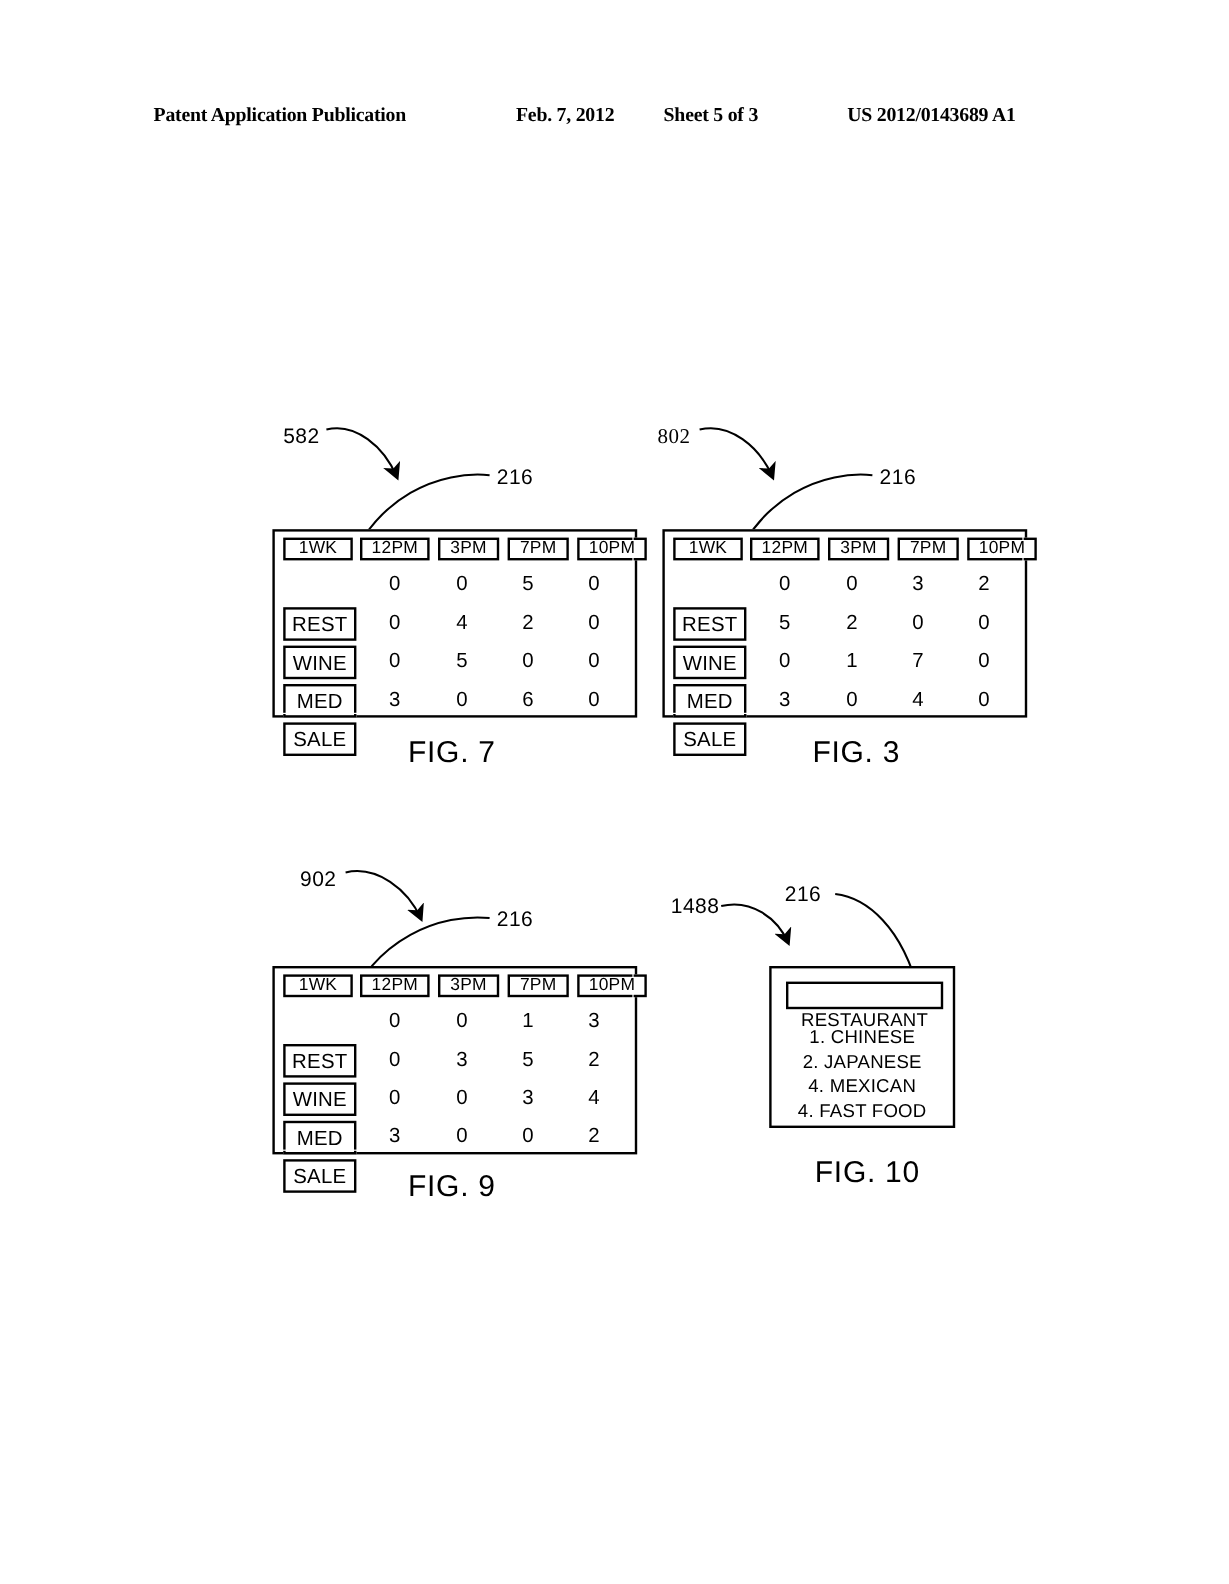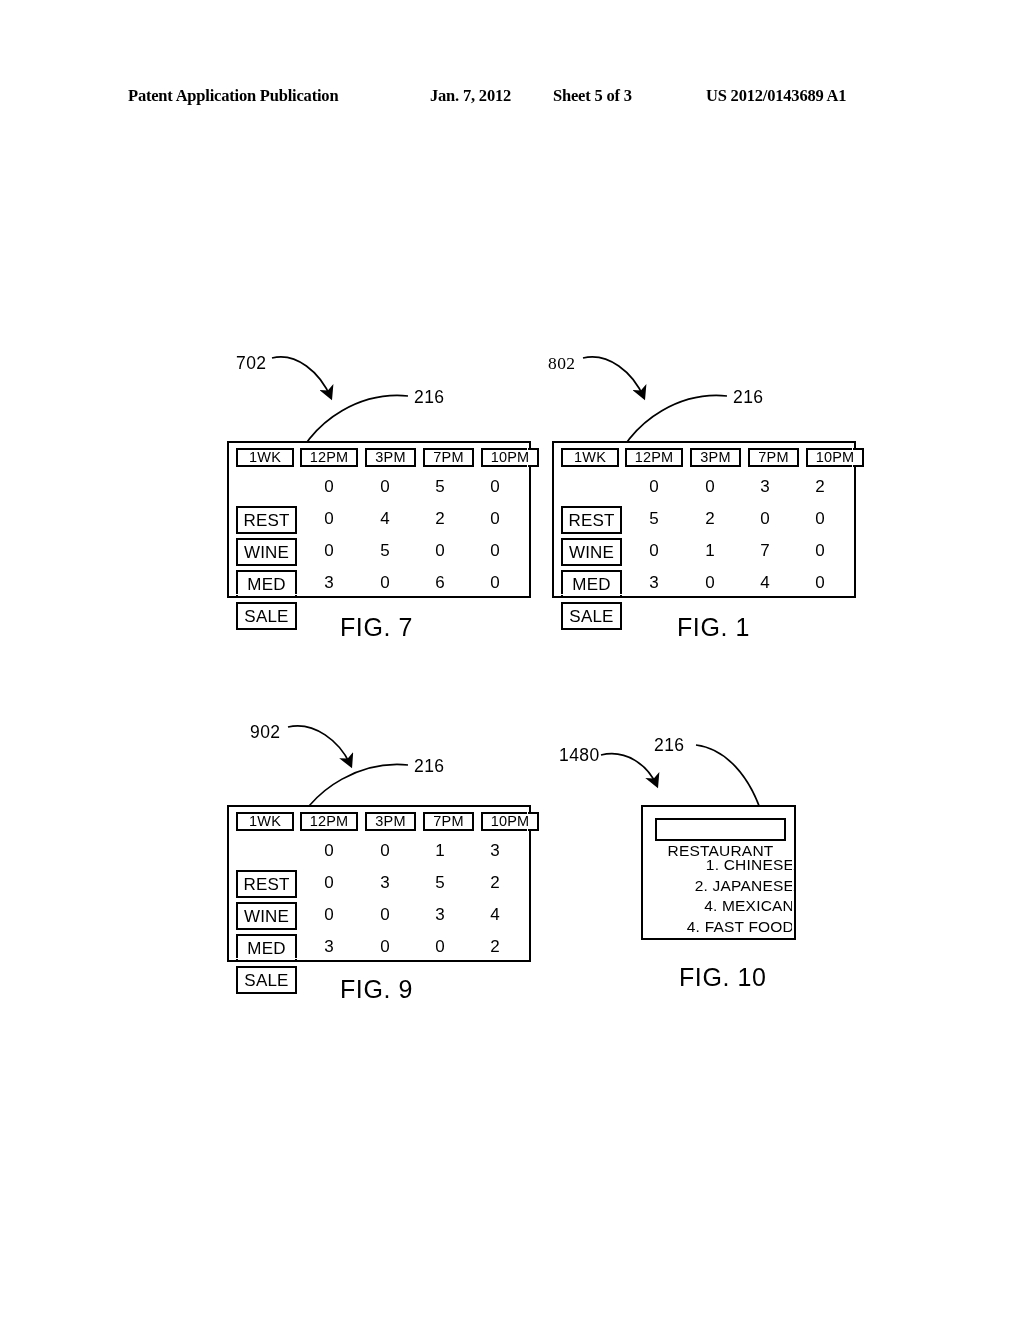--- a/index.html
+++ b/index.html
@@ -121,21 +121,21 @@
     position: absolute;
     left: 1px; top: 1px; right: 1px; bottom: 1px;
     border: 1px solid #ffffff;
     pointer-events: none;
   }
   .menu-title span { position: relative; z-index: 2; margin-top: 42px; }
 
   .menu-list {
     position: absolute;
     width: 100%;
-    text-align: right;
+    text-align: center;
     font-size: 15.5px;
     line-height: 20.5px;
     letter-spacing: 0.2px;
   }
   .menu-list div { white-space: nowrap; }
 
   
   .ref {
     position: absolute;
     font-size: 17.5px;
@@ -158,21 +158,21 @@
     width: 1024px;
     height: 1320px;
     pointer-events: none;
   }
 </style>
 </head>
 <body>
 
 <div class="page-header">
   <span class="hdr-pub">Patent Application Publication</span>
-  <span class="hdr-date">Jan. 7, 2012</span>
+  <span class="hdr-date">Feb. 7, 2012</span>
   <span class="hdr-sheet">Sheet 5 of 3</span>
   <span class="hdr-num">US 2012/0143689 A1</span>
 </div>
 
 <svg class="leaders" viewBox="0 0 1024 1320" xmlns="http://www.w3.org/2000/svg">
   <defs>
     <marker id="arw" markerWidth="9" markerHeight="9" refX="7" refY="4.5" orient="auto" markerUnits="strokeWidth">
       <path d="M0,0 L8.5,4.5 L0,9 L2.2,4.5 z" fill="#000"></path>
     </marker>
   </defs>
@@ -205,21 +205,21 @@
     <path d="M601,755 C626,749 648,765 657,786" fill="none" stroke="#000" stroke-width="1.7" marker-end="url(#arw)"></path>
   </g>
 
   <g>
     <path d="M696,745 C722,748 752,772 766,828" fill="none" stroke="#000" stroke-width="1.7"></path>
   </g>
 </svg>
 
 <div class="figure">
 
-  <span class="ref" style="left:236px; top:353px;">702</span>
+  <span class="ref" style="left:236px; top:353px;">582</span>
   <span class="ref" style="left:414px; top:387px;">216</span>
 
   <div class="fig-box" style="left:227px; top:441px; width:304px; height:157px;">
     <div class="tbl">
 
       <div class="cell-label cell-head" style="left:7px;   top:5px;  width:58px;">
         <span>1WK</span>
         </div>
       <div class="cell-label cell-head" style="left:71px;  top:5px;  width:58px;">
         <span>12PM</span>
@@ -324,21 +324,21 @@
       <div class="cell-value" style="left:196px; top:99px;">7</div>
       <div class="cell-value" style="left:251px; top:99px;">0</div>
 
       <div class="cell-value" style="left:85px;  top:131px;">3</div>
       <div class="cell-value" style="left:141px; top:131px;">0</div>
       <div class="cell-value" style="left:196px; top:131px;">4</div>
       <div class="cell-value" style="left:251px; top:131px;">0</div>
     </div>
   </div>
 
-  <div class="caption" style="left:677px; top:613px;">FIG. 1</div>
+  <div class="caption" style="left:677px; top:613px;">FIG. 3</div>
 </div>
 
 <div class="figure">
 
   <span class="ref" style="left:250px; top:722px;">902</span>
   <span class="ref" style="left:414px; top:756px;">216</span>
 
   <div class="fig-box" style="left:227px; top:805px; width:304px; height:157px;">
     <div class="tbl">
 
@@ -391,21 +391,21 @@
       <div class="cell-value" style="left:196px; top:131px;">0</div>
       <div class="cell-value" style="left:251px; top:131px;">2</div>
     </div>
   </div>
 
   <div class="caption" style="left:340px; top:975px;">FIG. 9</div>
 </div>
 
 <div class="figure">
 
-  <span class="ref" style="left:559px; top:745px;">1480</span>
+  <span class="ref" style="left:559px; top:745px;">1488</span>
   <span class="ref" style="left:654px; top:735px;">216</span>
 
   <div class="fig-box" style="left:641px; top:805px; width:155px; height:135px;">
 
     <div class="menu-title" style="left:12px; top:11px; width:131px; height:23px;">
       <span>RESTAURANT</span>
     </div>
 
     <div class="menu-list" style="left:0; top:48px;">
       <div>1. CHINESE</div>

